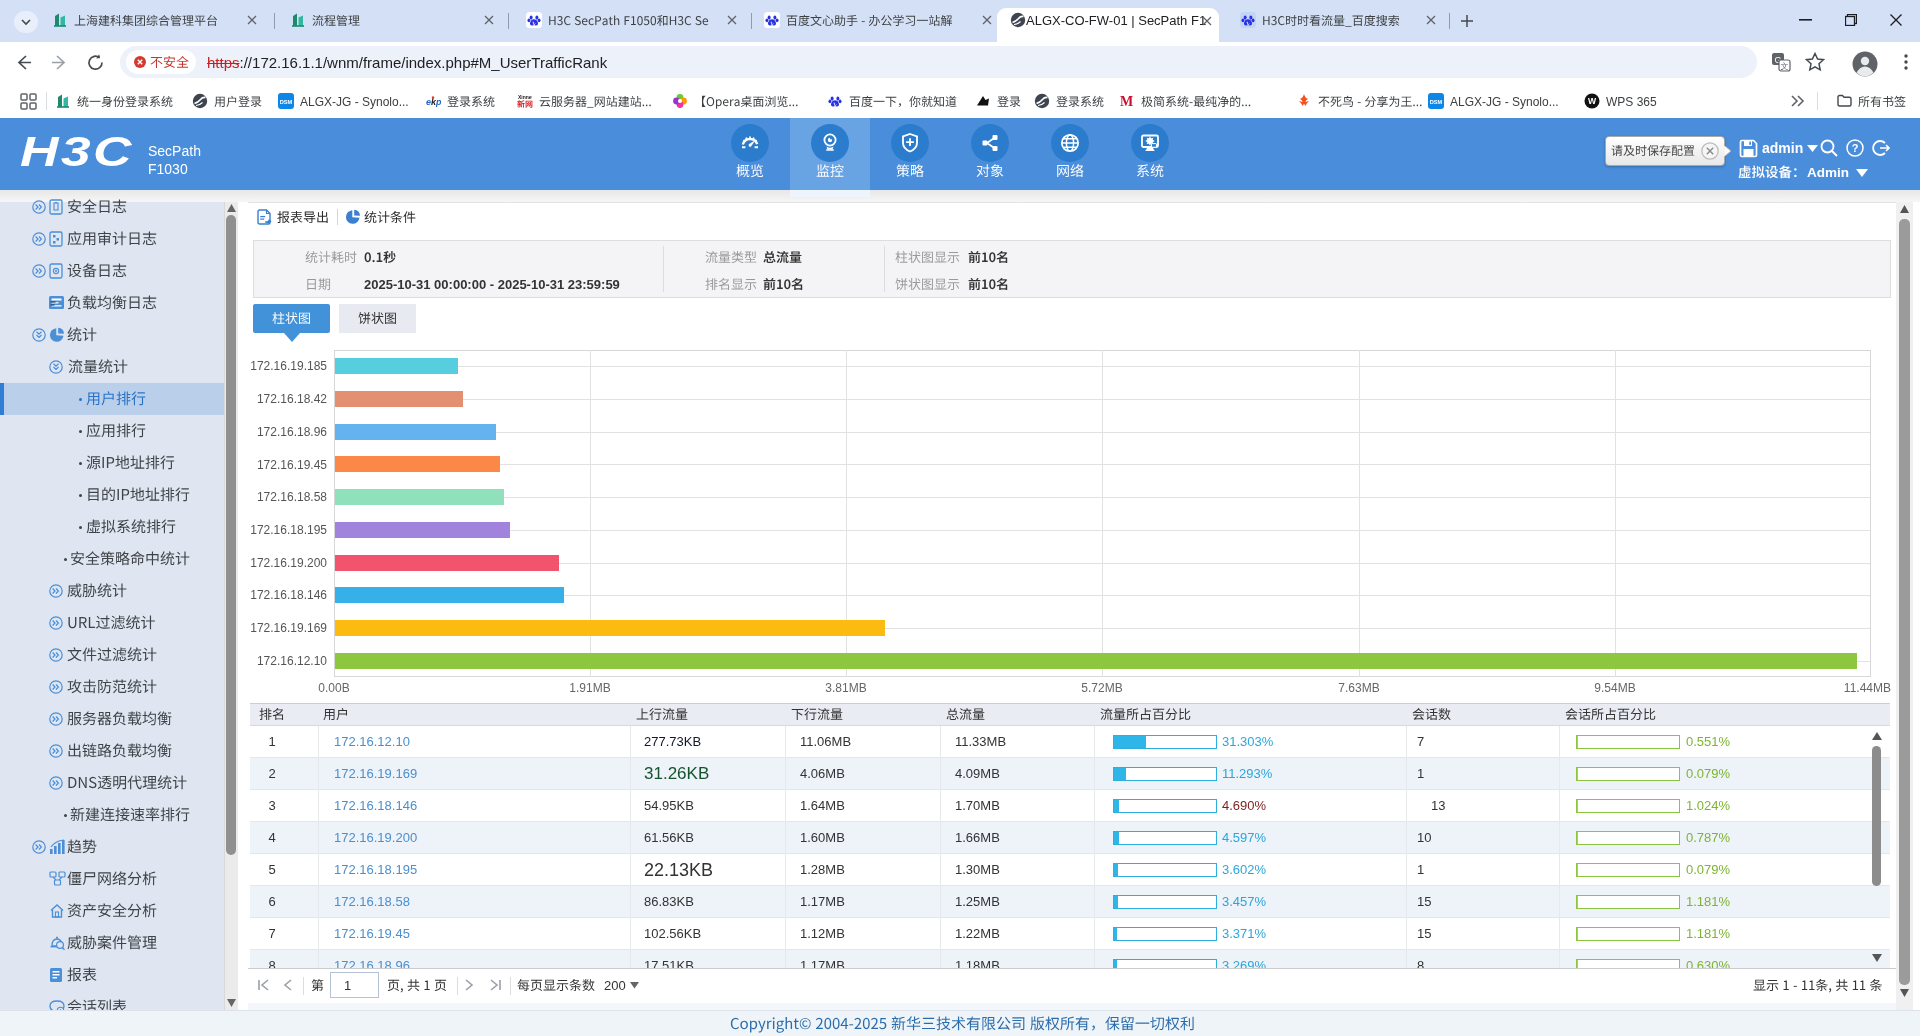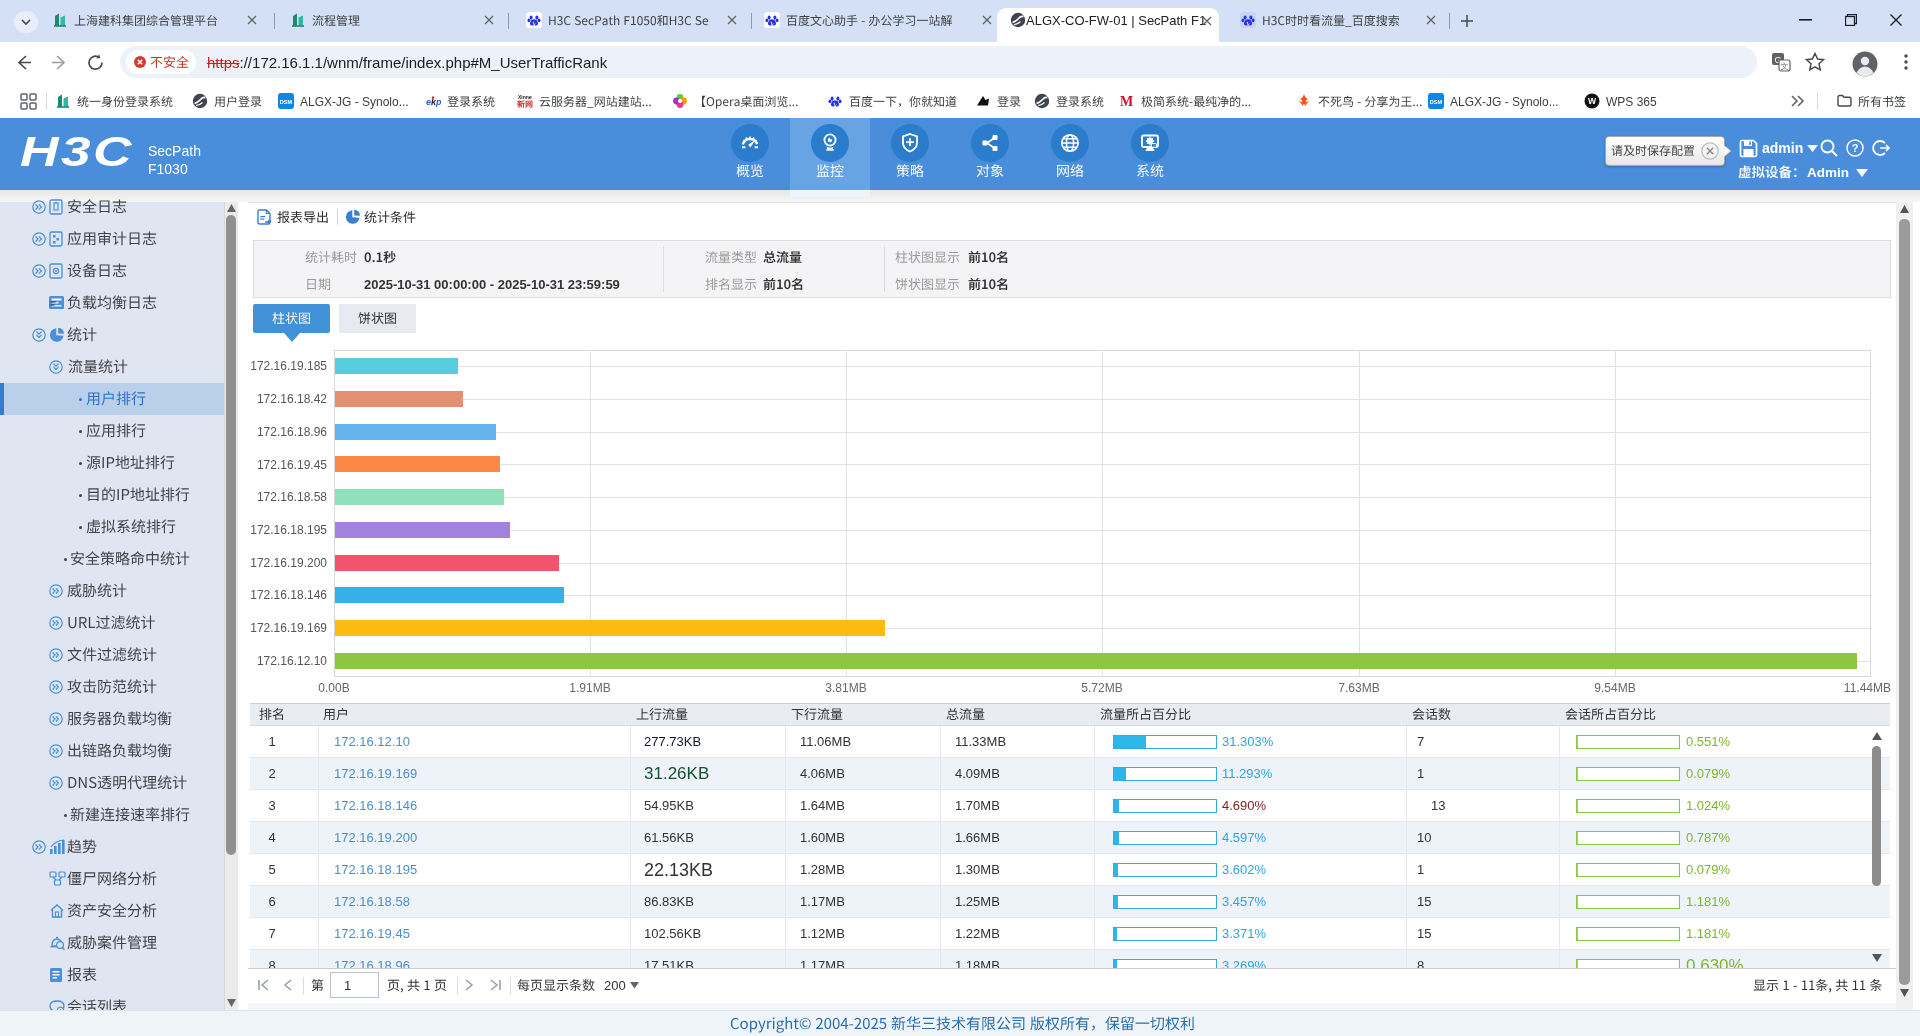--- a/index.html
+++ b/index.html
@@ -1616,21 +1616,21 @@
     <div class="a" style="top:230.0px;font-size:13px;line-height:20px;color:#4a8fce;white-space:pre;left:84px;">172.16.18.96</div>
     <div class="a" style="top:230.0px;font-size:13px;line-height:20px;color:#333;white-space:pre;left:394px;">17.51KB</div>
     <div class="a" style="top:230.0px;font-size:13px;line-height:20px;color:#333;white-space:pre;left:550px;">1.17MB</div>
     <div class="a" style="top:230.0px;font-size:13px;line-height:20px;color:#333;white-space:pre;left:705px;">1.18MB</div>
     <div class="a" style="left:863px;top:233px;width:104px;height:14px;border:1px solid #2fafdf;background:#fff"></div>
     <div class="a" style="left:864px;top:234px;width:3px;height:12px;background:#2fb6e9"></div>
     <div class="a" style="top:230.0px;font-size:13px;line-height:20px;color:#2aa7dc;white-space:pre;left:972px;">3.269%</div>
     <div class="a" style="top:230.0px;font-size:13px;line-height:20px;color:#333;white-space:pre;left:1167px;">8</div>
     <div class="a" style="left:1326px;top:233px;width:104px;height:14px;border:1px solid #8cc63f;background:#fff"></div>
     <div class="a" style="left:1327px;top:234px;width:1px;height:12px;background:#a5d368"></div>
-    <div class="a" style="top:230.0px;font-size:17px;line-height:20px;color:#7db52e;white-space:pre;left:1436px;">0.630%</div>
+    <div class="a" style="top:230.0px;font-size:13px;line-height:20px;color:#7db52e;white-space:pre;left:1436px;">0.630%</div>
   </div>
 <svg class="a" style="left:1871px;top:730px;" width="12" height="12" viewBox="0 0 12 12">
     <path d="M6 2 L11 10 H1Z" fill="#555"></path>
   </svg>
 <div class="a" style="left:1872px;top:746px;width:9px;height:140px;background:#8c8c8c;border-radius:5px"></div>
 <svg class="a" style="left:1871px;top:952px;" width="12" height="12" viewBox="0 0 12 12">
     <path d="M6 10 L11 2 H1Z" fill="#555"></path>
   </svg>
 <div class="a" style="left:248px;top:968px;width:1648px;height:35px;background:#fff;border-top:1px solid #ccc"></div>
 <svg class="a" style="left:257px;top:979px;" width="13" height="12" viewBox="0 0 13 12">

